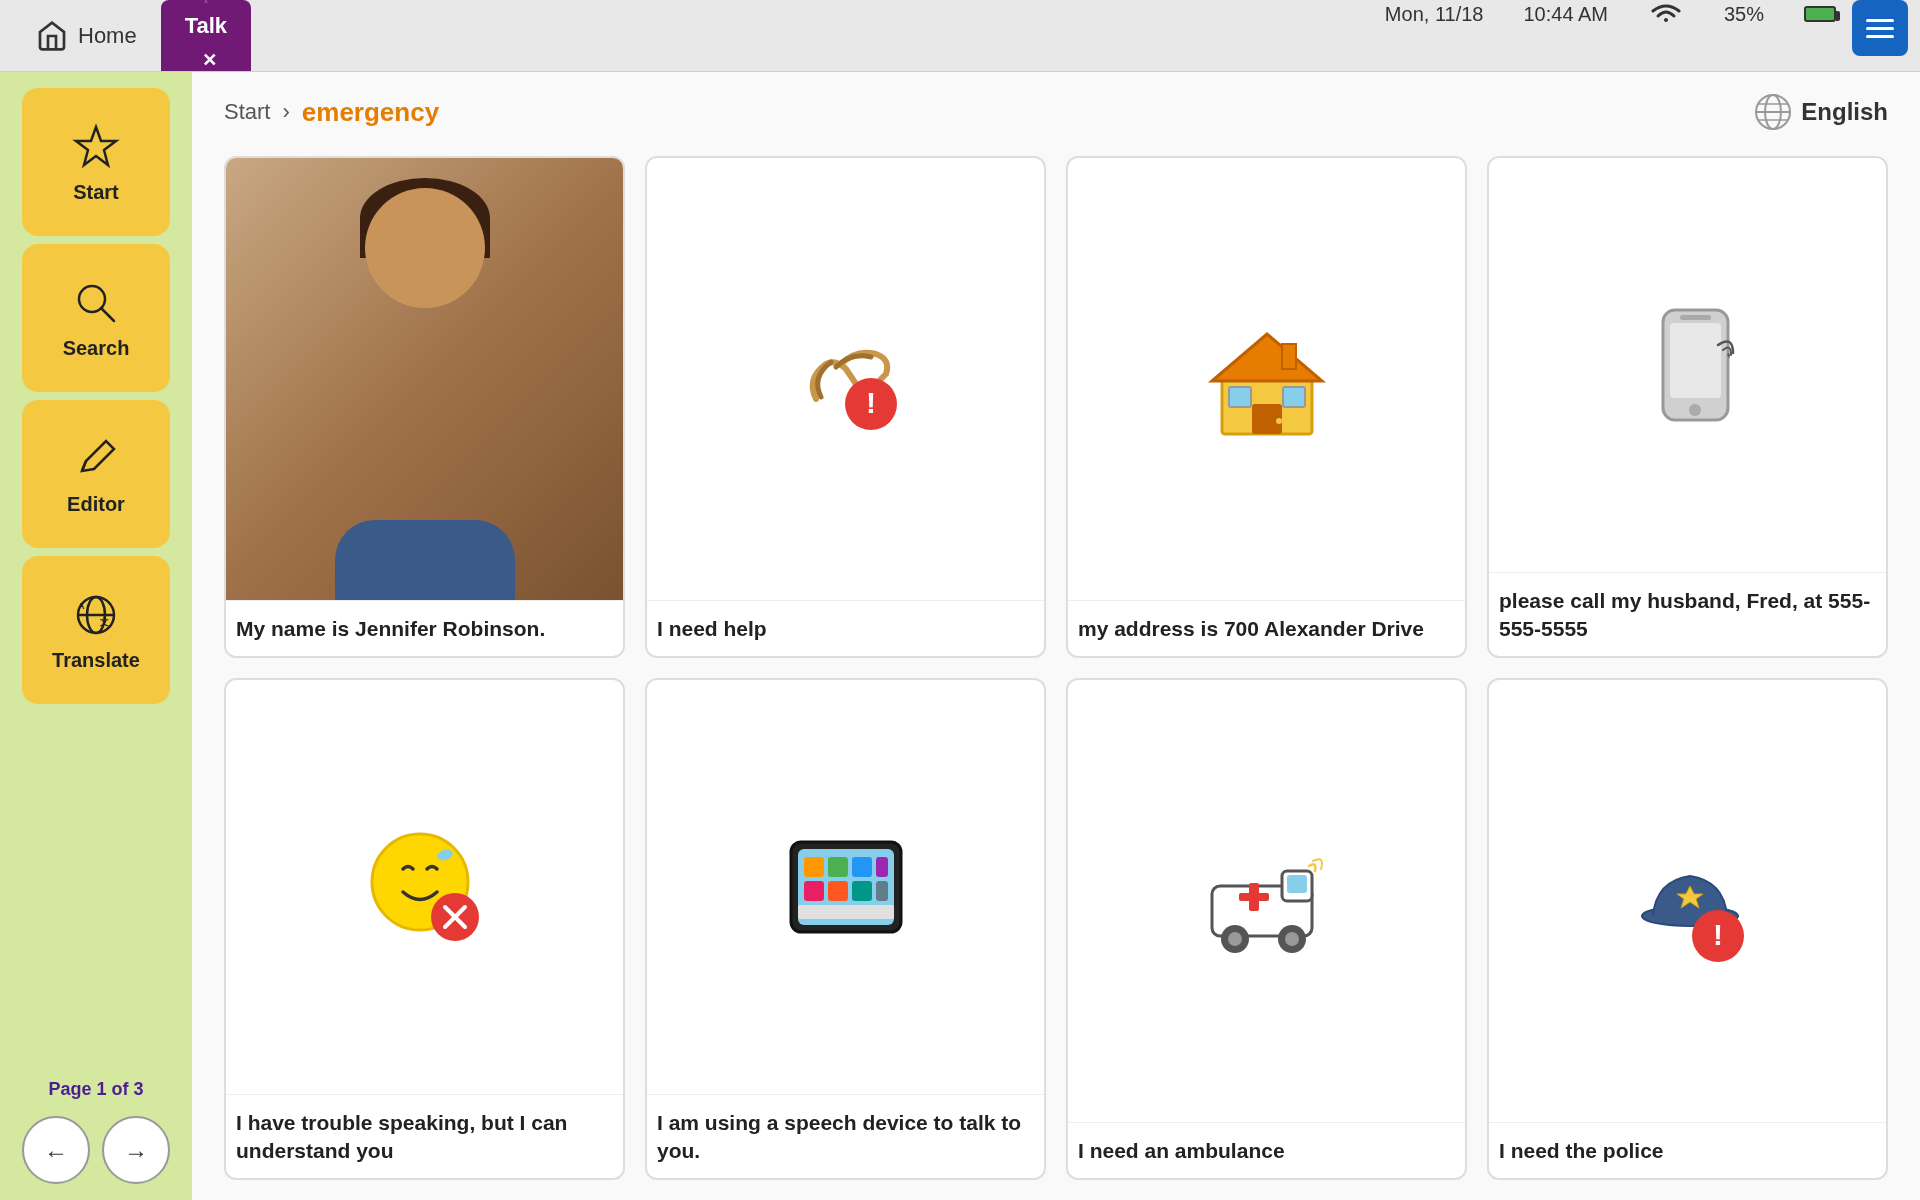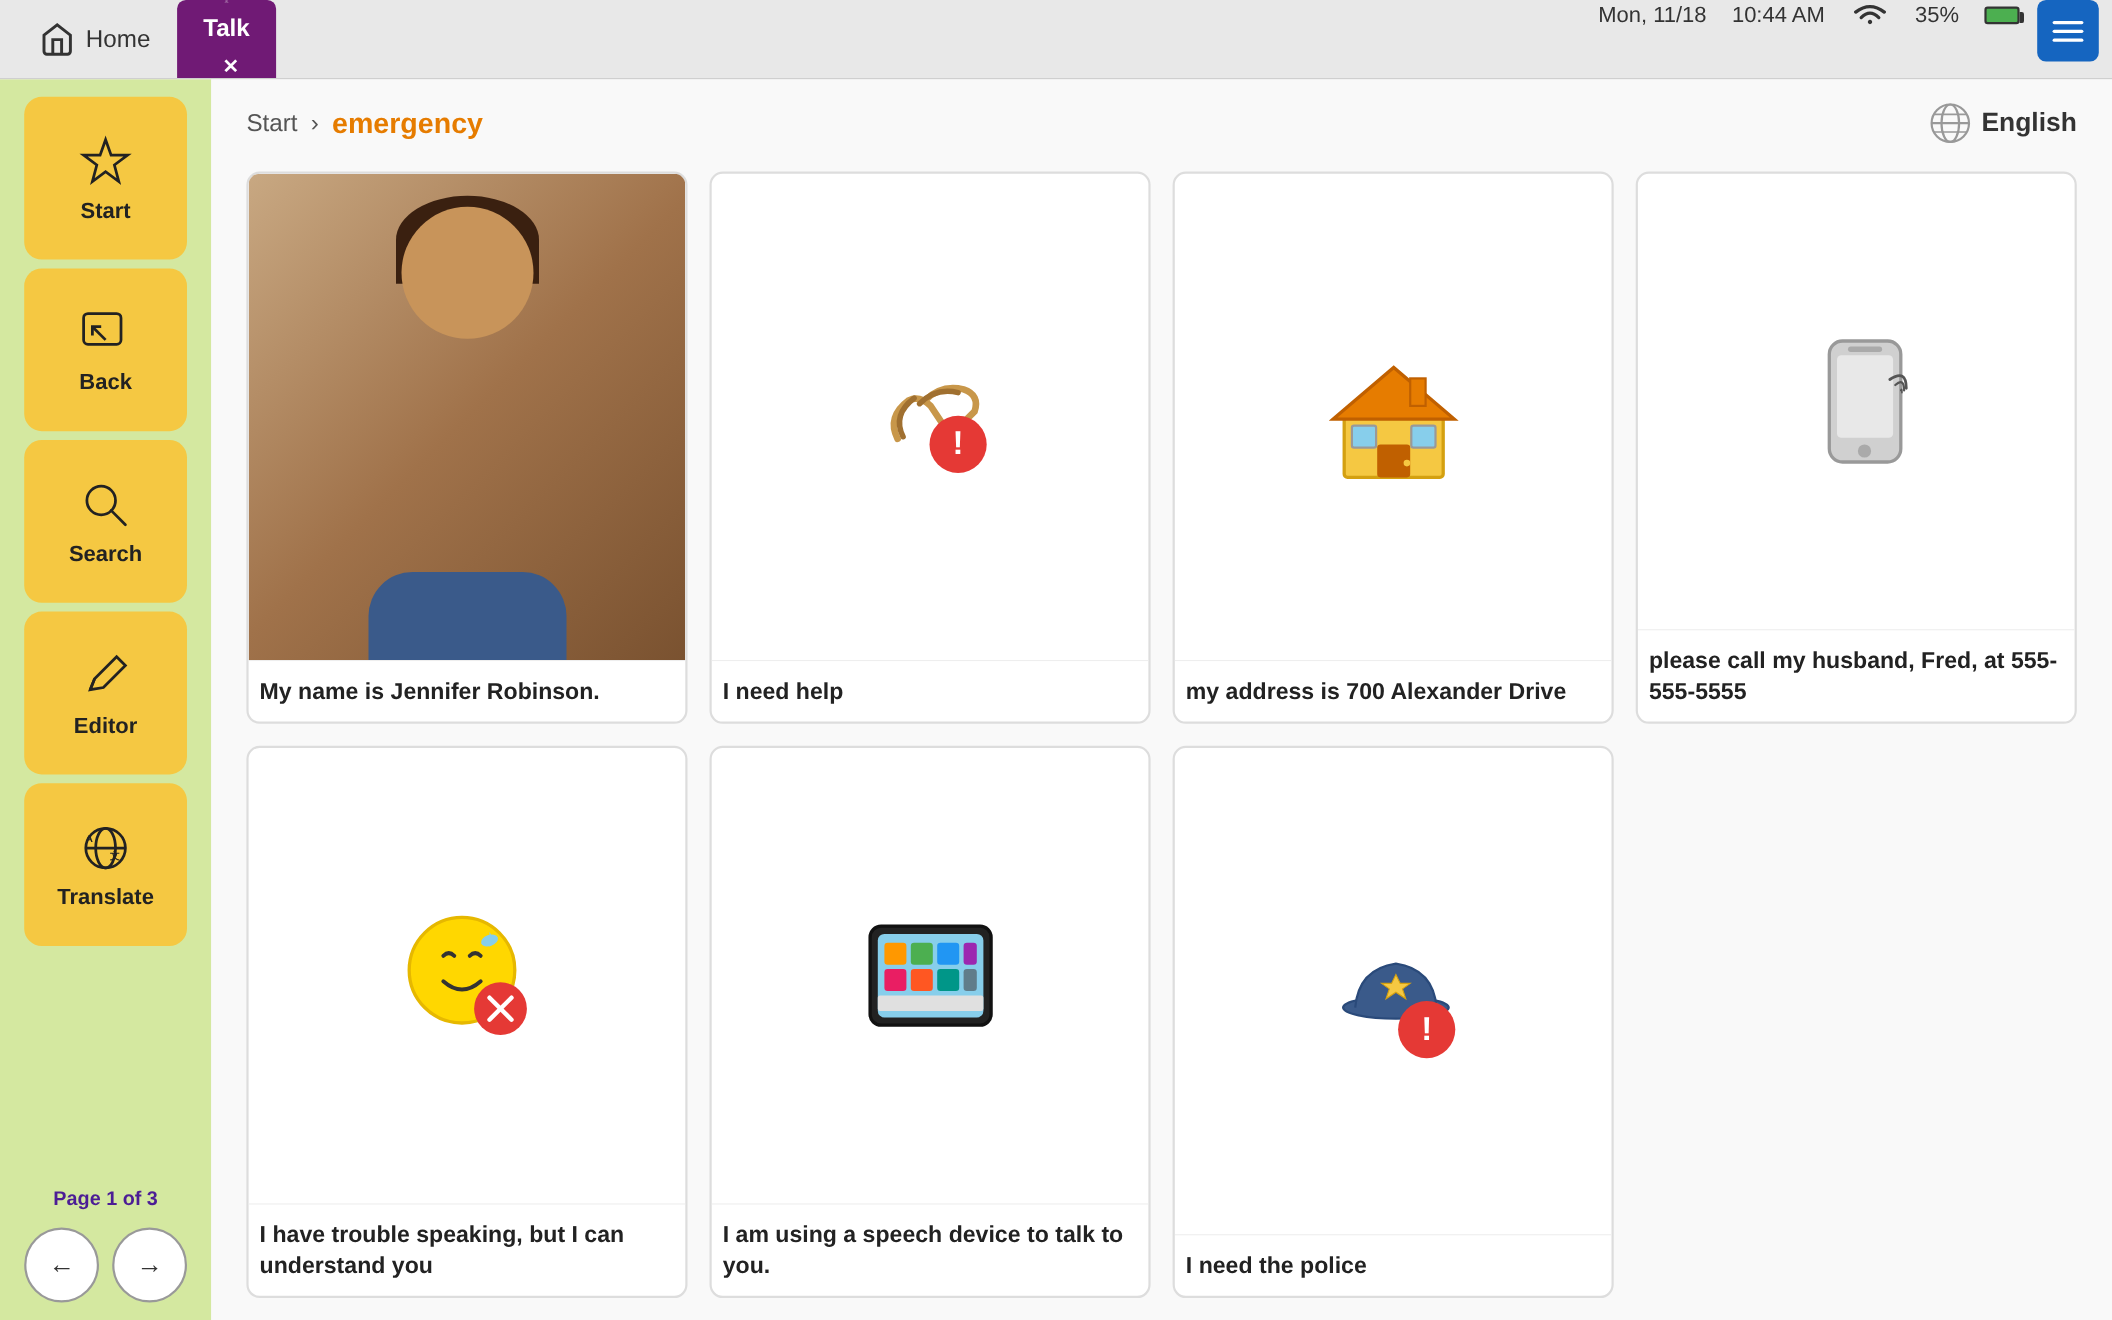--- a/index.html
+++ b/index.html
@@ -52,21 +52,21 @@
     }
     .tab-talk .close-btn {
       font-size: 18px;
       margin-left: 8px;
       cursor: pointer;
     }
     .top-bar-spacer { flex: 1; }
     .top-bar-status {
       display: flex;
       align-items: center;
-      gap: 23px;
+      gap: 40px;
       font-size: 20px;
       color: #333;
       font-weight: 500;
     }
     .battery-icon {
       display: inline-flex;
       align-items: center;
       gap: 4px;
     }
     .battery-bar {
@@ -344,28 +344,20 @@
 
   <div class="sidebar">
     <button class="sidebar-btn">
       <svg viewBox="0 0 52 52" fill="none">
         <polygon points="26,6 31,20 46,20 34,29 38,44 26,35 14,44 18,29 6,20 21,20" fill="none" stroke="#222" stroke-width="2.5"></polygon>
       </svg>
       <span>Start</span>
     </button>
     <button class="sidebar-btn">
       <svg viewBox="0 0 52 52" fill="none">
-        <rect x="6" y="8" width="34" height="28" rx="4" stroke="#222" stroke-width="2.5"></rect>
-        <polyline points="22,20 14,20 14,28" stroke="#222" stroke-width="2.5" fill="none"></polyline>
-        <line x1="14" y1="20" x2="26" y2="32" stroke="#222" stroke-width="2.5"></line>
-      </svg>
-      <span>Back</span>
-    </button>
-    <button class="sidebar-btn">
-      <svg viewBox="0 0 52 52" fill="none">
         <circle cx="22" cy="22" r="13" stroke="#222" stroke-width="2.5"></circle>
         <line x1="31" y1="31" x2="44" y2="44" stroke="#222" stroke-width="2.5" stroke-linecap="round"></line>
       </svg>
       <span>Search</span>
     </button>
     <button class="sidebar-btn">
       <svg viewBox="0 0 52 52" fill="none">
         <path d="M12 38 L16 28 L36 8 L44 16 L24 36 Z" stroke="#222" stroke-width="2.5" fill="none"></path>
         <line x1="12" y1="38" x2="16" y2="28" stroke="#222" stroke-width="2.5"></line>
       </svg>
@@ -513,20 +505,44 @@
             <rect x="52" y="64" width="20" height="20" rx="3" fill="#ff5722"></rect>
             <rect x="76" y="64" width="20" height="20" rx="3" fill="#009688"></rect>
             <rect x="100" y="64" width="12" height="20" rx="3" fill="#607d8b"></rect>
 
             <rect x="22" y="88" width="96" height="14" rx="2" fill="#e0e0e0"></rect>
           </svg>
         </div>
         <div class="card-label">I am using a speech device to talk to you.</div>
       </div>
 
+      <div class="card">
+        <div class="card-image">
+          <svg viewBox="0 0 140 140">
+
+            <rect x="15" y="55" width="100" height="50" rx="8" fill="#fff" stroke="#555" stroke-width="3"></rect>
+
+            <rect x="85" y="40" width="30" height="30" rx="5" fill="#fff" stroke="#555" stroke-width="3"></rect>
+
+            <rect x="90" y="44" width="20" height="18" rx="3" fill="#87ceeb"></rect>
+
+            <circle cx="38" cy="108" r="14" fill="#555"></circle>
+            <circle cx="38" cy="108" r="7" fill="#999"></circle>
+            <circle cx="95" cy="108" r="14" fill="#555"></circle>
+            <circle cx="95" cy="108" r="7" fill="#999"></circle>
+
+            <rect x="42" y="62" width="30" height="8" rx="2" fill="#e53935"></rect>
+            <rect x="52" y="52" width="10" height="28" rx="2" fill="#e53935"></rect>
+
+            <path d="M112 35 Q120 30 118 40" fill="none" stroke="#f5c842" stroke-width="2.5" stroke-linecap="round"></path>
+            <path d="M116 30 Q128 24 124 38" fill="none" stroke="#f5c842" stroke-width="2" stroke-linecap="round"></path>
+          </svg>
+        </div>
+        <div class="card-label">I need an ambulance</div>
+      </div>
 
       <div class="card">
         <div class="card-image">
           <svg viewBox="0 0 140 140">
 
             <ellipse cx="72" cy="85" rx="48" ry="10" fill="#3a5a8a" stroke="#2a4a7a" stroke-width="2"></ellipse>
             <path d="M35 85 Q38 50 72 45 Q106 50 109 85" fill="#3a5a8a" stroke="#2a4a7a" stroke-width="2"></path>
 
             <polygon points="72,55 76,63 85,63 78,68 81,77 72,71 63,77 66,68 59,63 68,63" fill="#f5c842" stroke="#d4a010" stroke-width="1"></polygon>
 

